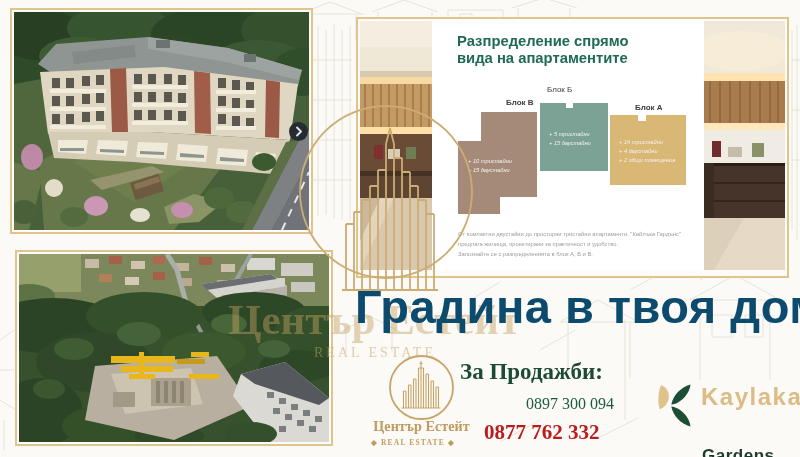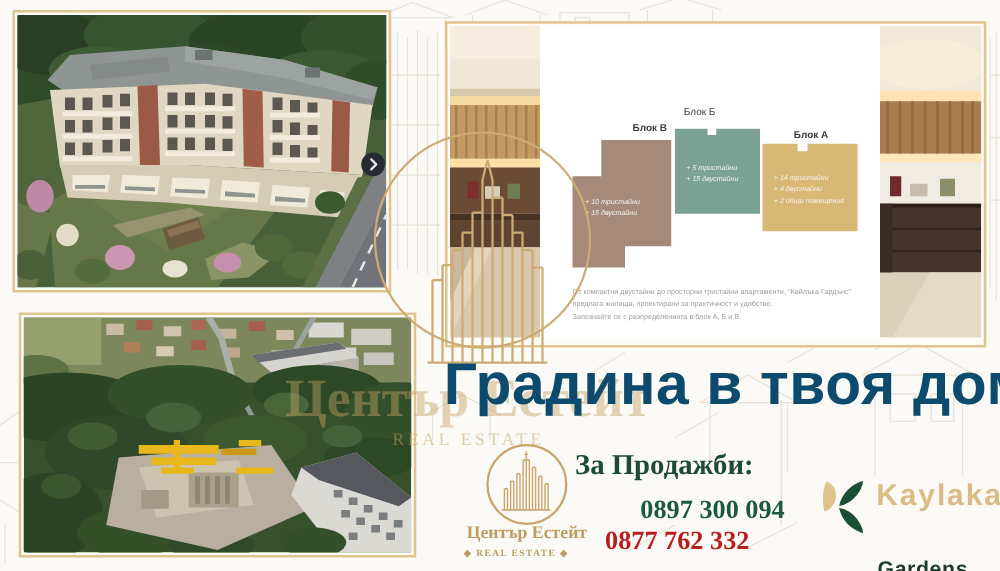--- a/index.html
+++ b/index.html
@@ -308,20 +308,21 @@
       <line x1="0" y1="180" x2="81" y2="180" stroke="#322419" stroke-width="2"></line>
       <rect x="0" y="142" width="10" height="90" fill="#3a2c22"></rect>
       <rect y="197" width="81" height="52" fill="#ddd0ba"></rect>
       <polygon points="10,249 40,197 81,197 81,249" fill="#e6dac6"></polygon>
     </svg>
   </div>
 </div>
 
 <div class="abs" style="left:433px;top:22px;width:272px;height:249px;">
 
+  <div class="abs" style="left:24px;top:11px;width:240px;font-weight:bold;font-size:14.8px;line-height:1.12;color:#1e6a56;">Разпределение спрямо<br>вида на апартаментите</div>
 
   <div class="abs" style="left:53px;top:76px;font-size:8px;font-weight:bold;color:#3d3d3d;margin-left:20px;">Блок В</div>
   <div class="abs" style="left:114px;top:63px;font-size:8px;font-weight:normal;color:#3d3d3d;">Блок Б</div>
   <div class="abs" style="left:202px;top:81px;font-size:8px;font-weight:bold;color:#3d3d3d;">Блок А</div>
 
   <svg class="abs" style="left:0;top:0" width="272" height="249" viewBox="0 0 272 249">
 
     <polygon points="48,90 104,90 104,175 67,175 67,192 25,192 25,119 48,119" fill="#a58a7a"></polygon>
 
     <path d="M107 81 h26 v5 h7 v-5 h35 v68 h-68 z" fill="#7ba294"></path>
@@ -361,21 +362,21 @@
   </g>
 </svg>
 
 <div class="abs" style="left:339px;top:418px;width:165px;text-align:center;font-family:'Liberation Serif',serif;font-weight:bold;font-size:14.2px;color:#bf9b60;">Център Естейт</div>
 <div class="abs" style="left:339px;top:438px;width:148px;text-align:center;font-family:'Liberation Serif',serif;font-weight:bold;font-size:7.5px;letter-spacing:1.2px;color:#bf9b60;">◆ REAL ESTATE ◆</div>
 
 <div class="abs" style="left:355px;top:279px;font-family:Liberation Sans, sans-serif;font-weight:bold;font-size:47px;letter-spacing:0.5px;color:#0c4a6e;white-space:nowrap;">Градина в твоя дом!</div>
 
 <div class="abs" style="left:460px;top:359px;width:222px;text-align:left;font-family:'Liberation Serif',serif;font-weight:bold;font-size:23px;color:#1d4a37;">За Продажби:</div>
 
-<div class="abs" style="left:460px;top:395px;width:220px;text-align:center;font-family:'Liberation Serif',serif;font-weight:bold;font-size:21px;color:#1c5a40;">0897 300 094</div>
+<div class="abs" style="left:460px;top:395px;width:220px;text-align:center;font-family:'Liberation Serif',serif;font-weight:normal;font-size:16px;color:#1c5a40;">0897 300 094</div>
 <div class="abs" style="left:484px;top:420px;width:220px;text-align:left;font-family:'Liberation Serif',serif;font-weight:bold;font-size:21px;color:#b91c1c;">0877 762 332</div>
 
 <svg class="abs" style="left:656px;top:383px" width="38" height="45" viewBox="0 0 38 45" fill="none">
   <path d="M5 2.2 C10.5 3.5 13.3 9.5 12.8 14.5 C12.3 19.5 8.8 24.7 3.6 26.2 C1.6 19 2 9 5 2.2 Z" fill="#e0c28b"></path>
   <path d="M34.5 1.5 C24.5 4.5 17.3 12 15.3 21.6 C20.5 21.2 26 17.5 29.5 13 C32.3 9.4 34.1 5.6 34.5 1.5 Z" fill="#1b4e35"></path>
   <path d="M34.5 43.5 C24.5 40.5 17.3 33 15.3 23.4 C20.5 23.8 26 27.5 29.5 32 C32.3 35.6 34.1 39.4 34.5 43.5 Z" fill="#1b4e35"></path>
 </svg>
 
 <div class="abs" style="left:701px;top:383px;font-weight:bold;font-size:24px;letter-spacing:1.5px;color:#dcbc86;">Kaylaka</div>
 <div class="abs" style="left:702px;top:405px;font-weight:bold;font-size:17px;letter-spacing:0.5px;color:#1c3a2e;margin-top:41px;">Gardens</div>

